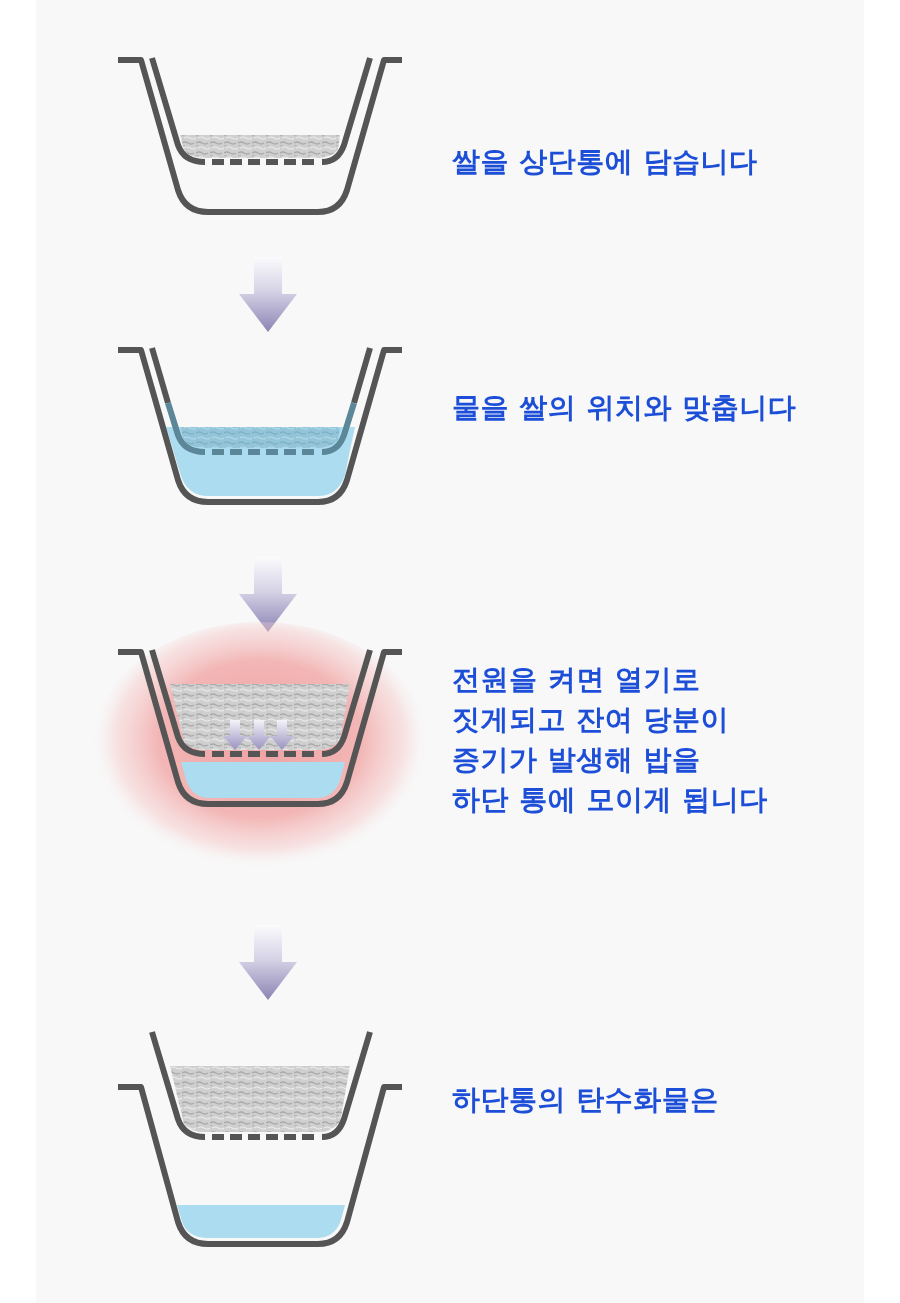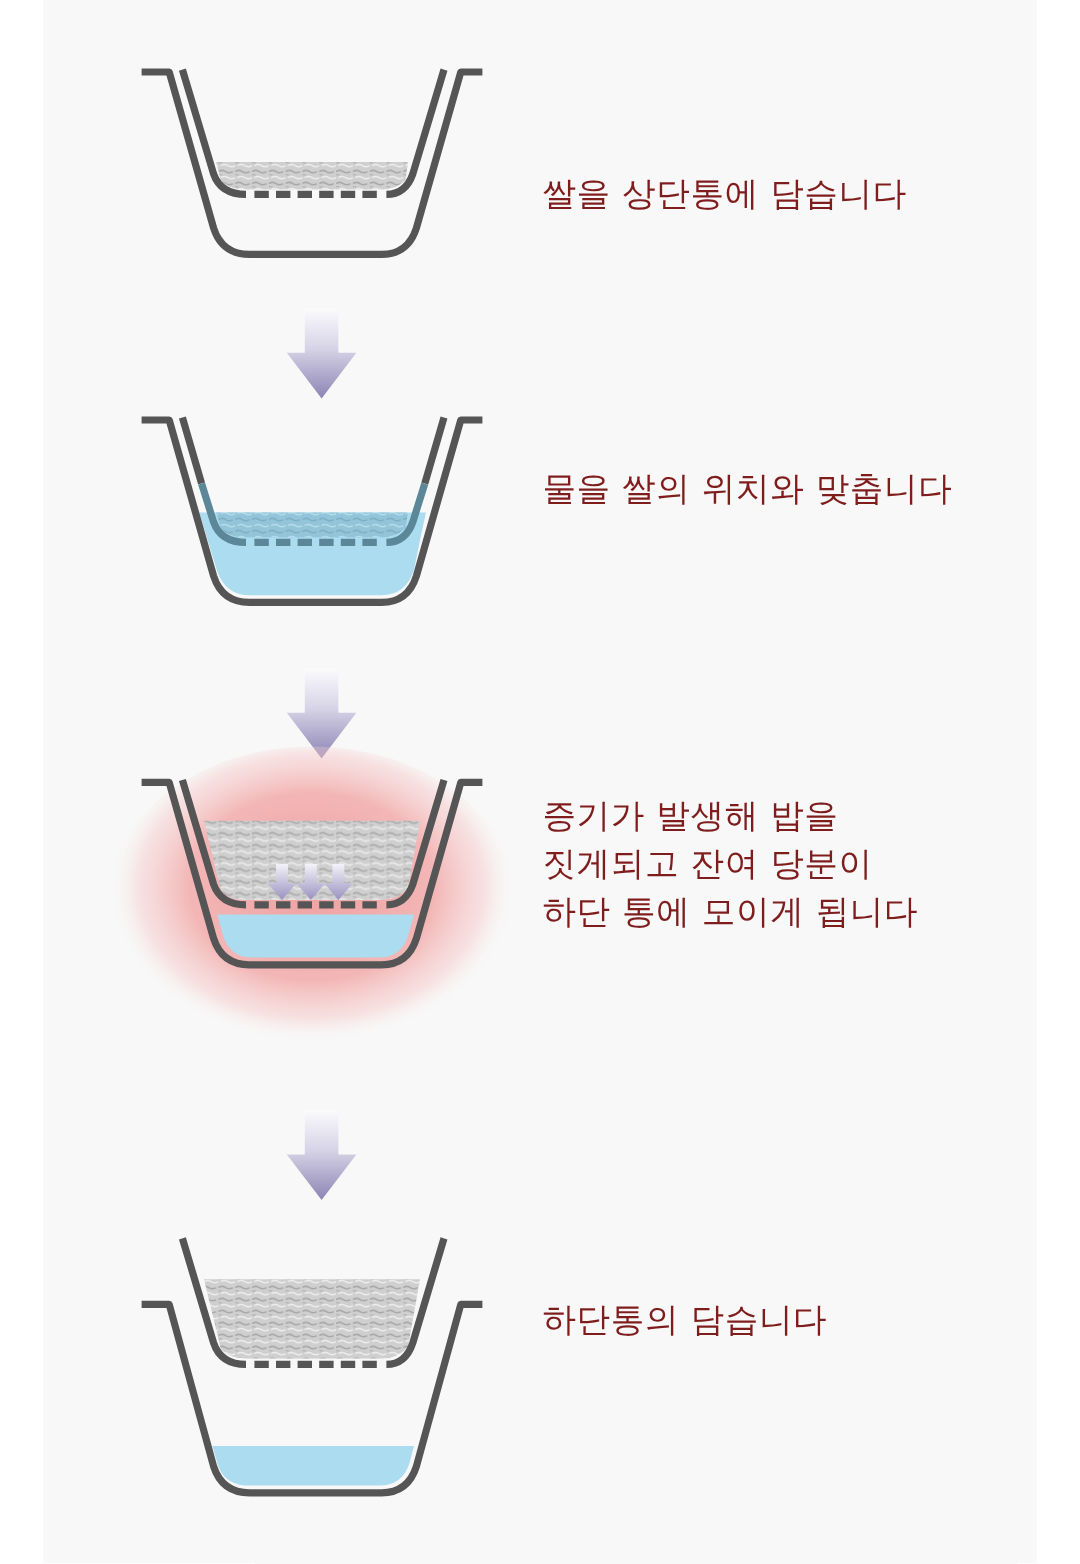--- a/index.html
+++ b/index.html
@@ -5,22 +5,22 @@
   html, body { margin: 0; padding: 0; background: #ffffff; }
   body { width: 900px; height: 1303px; position: relative; overflow: hidden; }
   .panel {
     position: absolute; left: 36px; top: 0; width: 828px; height: 1303px;
     background: #f8f8f8;
   }
   .diagram { position: absolute; left: 0; top: 0; }
   .step-text {
     position: absolute;
     font-family: "DejaVu Sans", "Liberation Sans", sans-serif;
-    font-weight: normal;
-    color: #7f1d1d;
+    font-weight: bold;
+    color: #1d4ed8;
     font-size: 28px;
     line-height: 40px;
     letter-spacing: 0.5px;
     white-space: nowrap;
   }
   .step-text .line { display: block; }
 </style>
 </head>
 <body>
 
@@ -118,20 +118,21 @@
 
 <div class="step-text" style="left:452px; top:142px;">
   <span class="line">쌀을 상단통에 담습니다</span>
 </div>
 
 <div class="step-text" style="left:452px; top:388px;">
   <span class="line">물을 쌀의 위치와 맞춥니다</span>
 </div>
 
 <div class="step-text" style="left:452px; top:660px;">
+  <span class="line">전원을 켜면 열기로</span>
+  <span class="line">짓게되고 잔여 당분이</span>
   <span class="line">증기가 발생해 밥을</span>
-  <span class="line">짓게되고 잔여 당분이</span>
   <span class="line">하단 통에 모이게 됩니다</span>
 </div>
 
 <div class="step-text" style="left:452px; top:1080px;">
-  <span class="line">하단통의 담습니다</span>
+  <span class="line">하단통의 탄수화물은</span>
 </div>
 
 </body></html>

